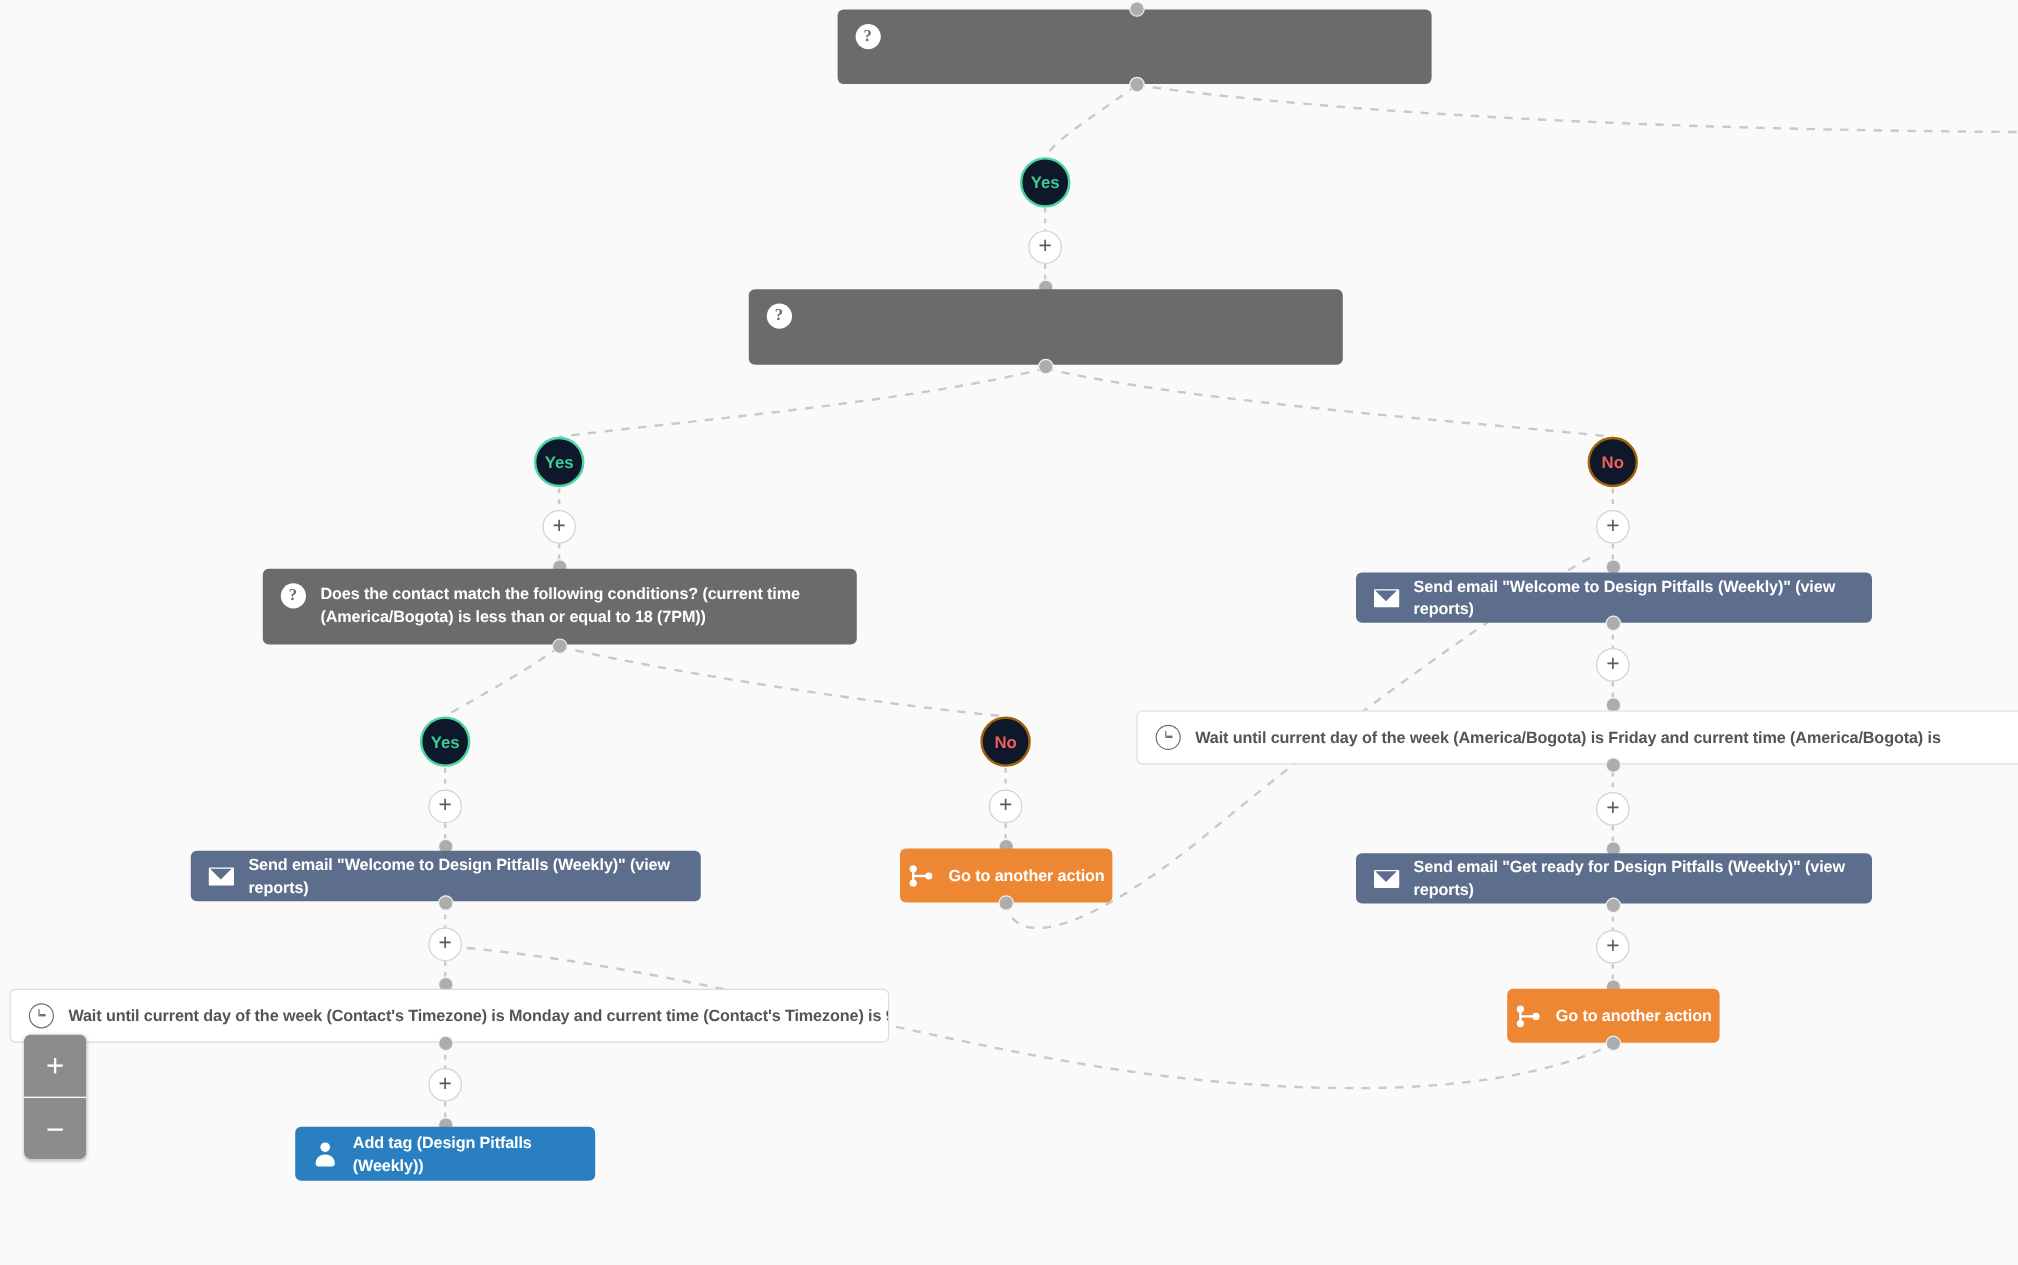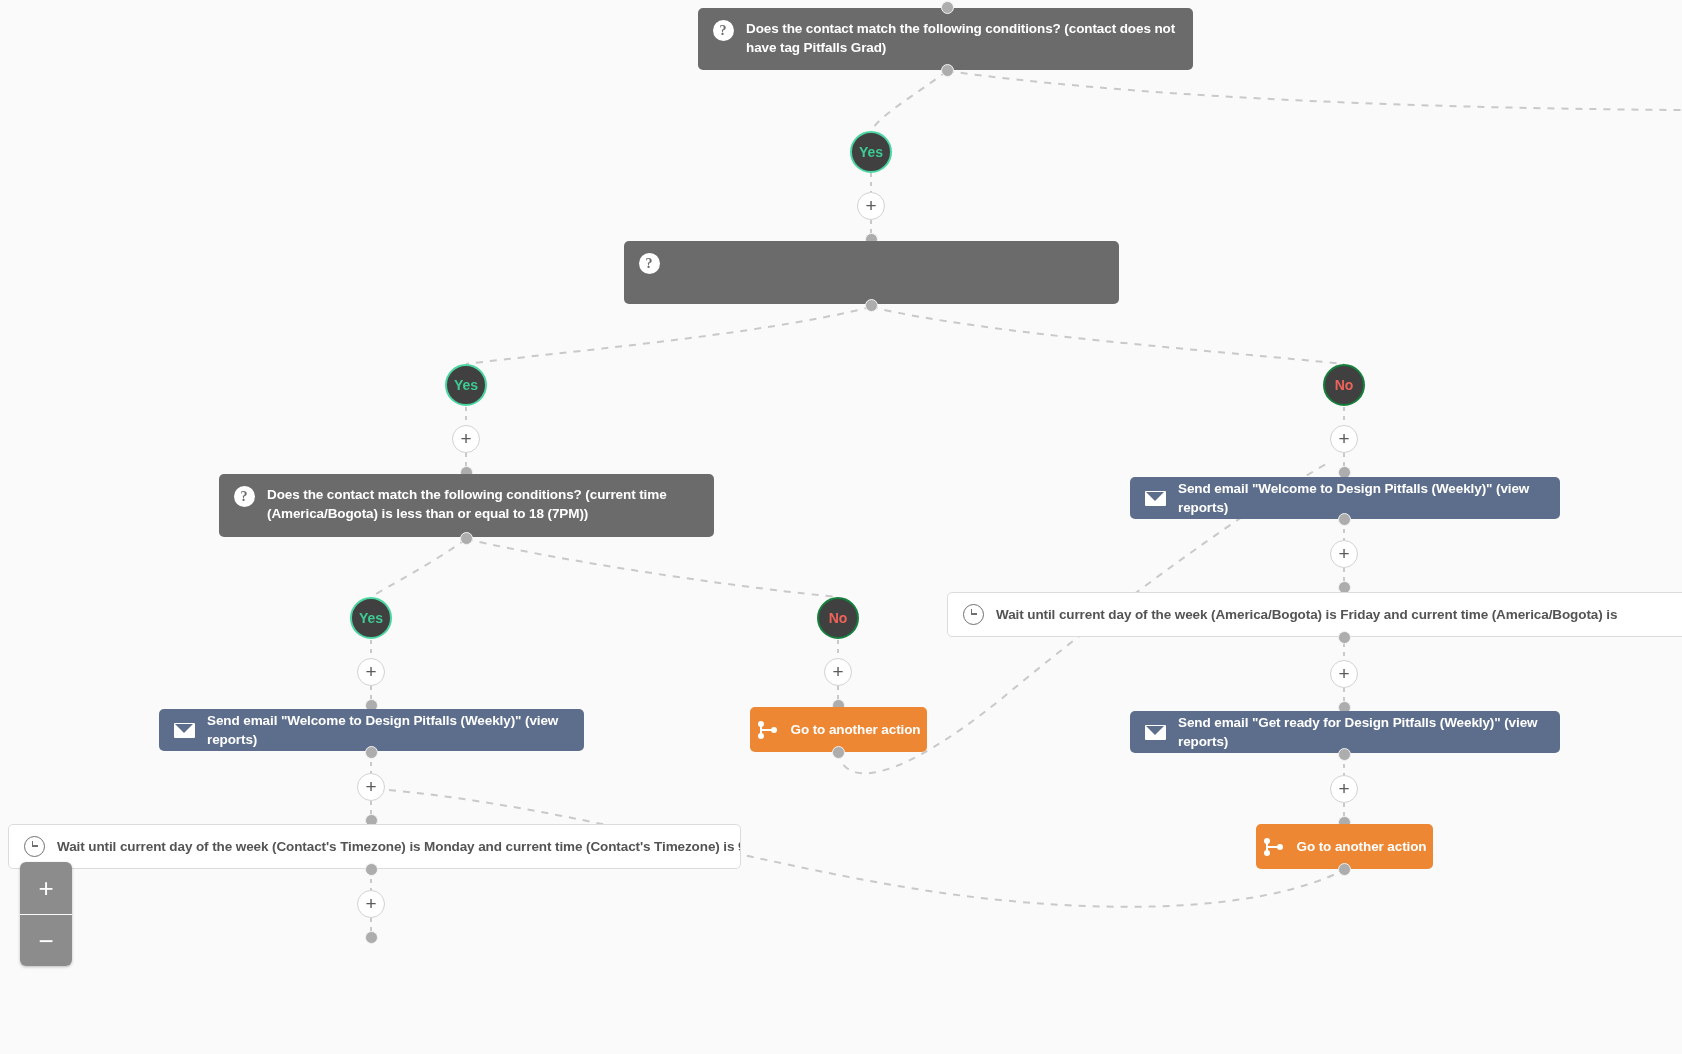--- a/index.html
+++ b/index.html
@@ -87,26 +87,26 @@
   }
   .plus{
     position:absolute;width:28px;height:28px;border-radius:50%;
     background:#ffffff;border:1px solid #d2d2d2;
     box-sizing:border-box;
     display:flex;align-items:center;justify-content:center;
     color:#5b5b5b;font-size:19px;line-height:18px;font-weight:400;
   }
   .branch{
     position:absolute;width:42px;height:42px;border-radius:50%;
-    background:#404040;box-sizing:border-box;
+    background:#0f172a;box-sizing:border-box;
     display:flex;align-items:center;justify-content:center;
     font-size:14px;font-weight:bold;
   }
   .branch.yes{border:2px solid #4ad6a0;color:#3ccb93;}
-  .branch.no{border:2px solid #15803d;color:#ef6259;}
+  .branch.no{border:2px solid #a16207;color:#ef6259;}
 
   
   .zoomctl{position:absolute;left:20px;top:862px;width:52px;border-radius:6px;overflow:hidden;
            box-shadow:0 1px 3px rgba(0,0,0,.25);}
   .zoomctl button{
     display:block;width:52px;height:52px;border:0;margin:0;padding:0;
     background:#8c8c8c;color:#fff;font-size:26px;line-height:52px;cursor:pointer;
     font-family:"Liberation Sans", sans-serif;
   }
   .zoomctl button+button{border-top:1px solid #fafafa;}
@@ -159,21 +159,20 @@
       <path d="M838 752 C 845 790, 900 780, 1000 700 C 1120 600, 1260 500, 1330 462"></path>
 
       <path d="M389 790 C 600 810, 800 880, 1000 900 C 1150 915, 1270 905, 1340 872"></path>
     </g>
   </svg>
 
   <div class="node cond" style="left:698px;top:8px;width:495px;height:62px;align-items:flex-start;">
     <span class="ic">
         <span class="qmark">?</span>
       </span>
-    <span class="txt">Does the contact match the following conditions? (contact does not have tag Pitfalls Grad)</span>
   </div>
   <div class="port" style="left:941px;top:1px;"></div>
   <div class="port" style="left:941px;top:64px;"></div>
 
   <div class="branch yes" style="left:850px;top:131px;">
     <span>Yes</span>
   </div>
   <div class="plus" style="left:857px;top:192px;">
     <span>+</span>
   </div>
@@ -312,19 +311,25 @@
         <span class="clockic"></span>
       </span>
     <span class="txt">Wait until current day of the week (Contact's Timezone) is Monday and current time (Contact's Timezone) is 9 (9AM)</span>
   </div>
   <div class="port" style="left:365px;top:863px;"></div>
   <div class="plus" style="left:357px;top:890px;">
     <span>+</span>
   </div>
 
   <div class="port" style="left:365px;top:931px;"></div>
+  <div class="node tag" style="left:246px;top:939px;width:250px;height:45px;">
+    <span class="ic">
+        <span class="userc"></span>
+      </span>
+    <span class="txt">Add tag (Design Pitfalls (Weekly))</span>
+  </div>
 
   <div class="zoomctl">
     <button>+</button>
     <button>−</button>
   </div>
 
 </div>
 
 </body></html>

